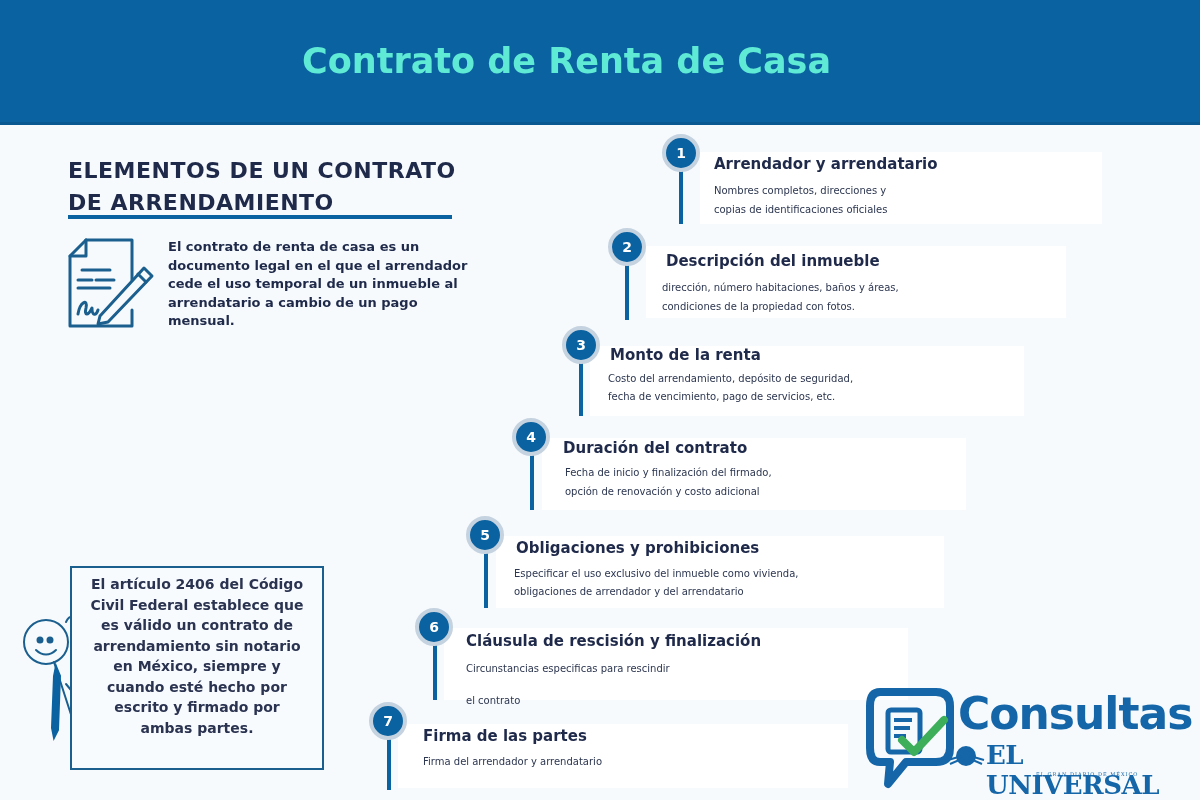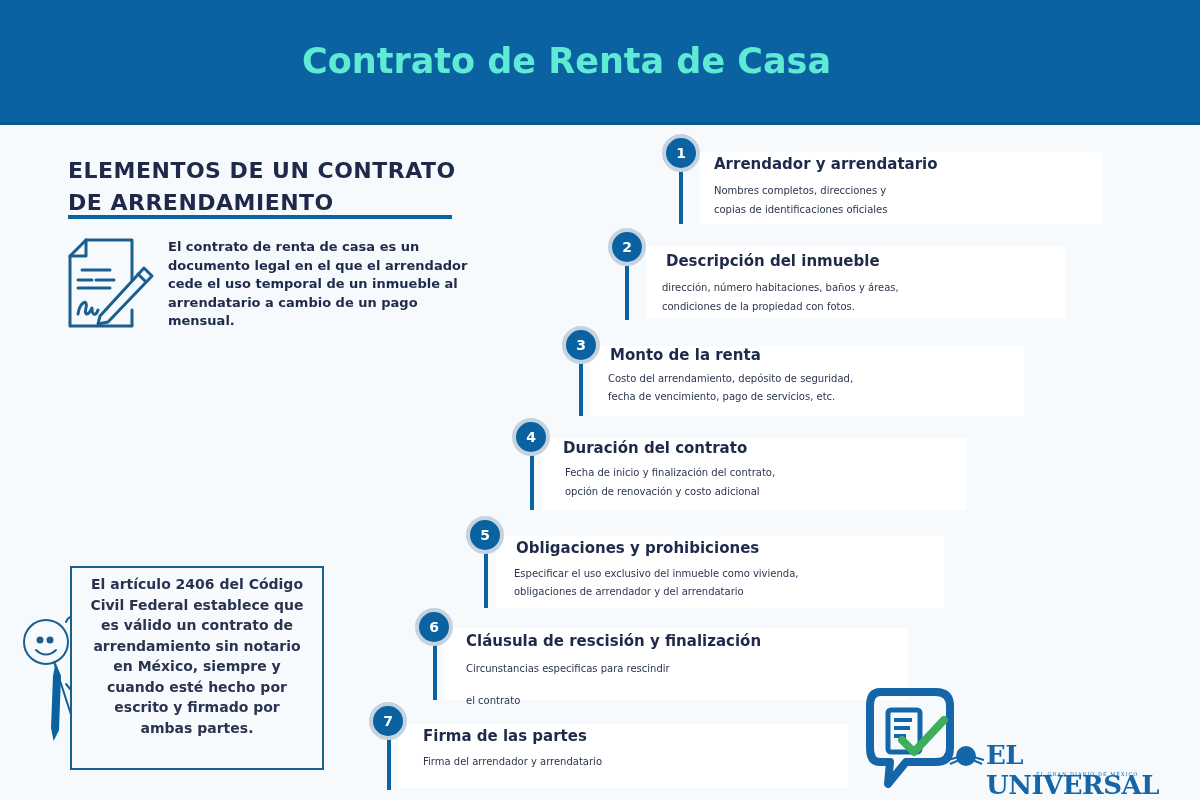--- a/index.html
+++ b/index.html
@@ -85,21 +85,21 @@
   <div class="t" style="left:48px;top:20px;">Monto de la renta</div>
   <div class="d" style="left:46px;top:43px;">Costo del arrendamiento, depósito de seguridad,</div>
   <div class="d" style="left:46px;top:61px;">fecha de vencimiento, pago de servicios, etc.</div>
 </div>
 
 <div class="step" style="left:512px;top:418px;">
   <div class="card" style="left:30px;top:20px;width:424px;height:72px;"></div>
   <div class="stem" style="left:18px;top:36px;height:56px;"></div>
   <div class="badge" style="left:0px;top:0px;">4</div>
   <div class="t" style="left:51px;top:21px;">Duración del contrato</div>
-  <div class="d" style="left:53px;top:45px;">Fecha de inicio y finalización del contrato,</div>
+  <div class="d" style="left:53px;top:45px;">Fecha de inicio y finalización del firmado,</div>
   <div class="d" style="left:53px;top:64px;">opción de renovación y costo adicional</div>
 </div>
 
 <div class="step" style="left:466px;top:516px;">
   <div class="card" style="left:30px;top:20px;width:448px;height:72px;"></div>
   <div class="stem" style="left:18px;top:36px;height:56px;"></div>
   <div class="badge" style="left:0px;top:0px;">5</div>
   <div class="t" style="left:50px;top:23px;">Obligaciones y prohibiciones</div>
   <div class="d" style="left:48px;top:48px;">Especificar el uso exclusivo del inmueble como vivienda,</div>
   <div class="d" style="left:48px;top:66px;">obligaciones de arrendador y del arrendatario</div>
@@ -122,19 +122,20 @@
   <div class="d" style="left:55px;top:50px;">Firma del arrendador y arrendatario</div>
 </div>
 
 <div class="logo">
   <svg viewBox="0 0 90 104" width="90" height="104" style="position:absolute;left:0;top:0;" fill="none">
     <path d="M14 4 H70 Q84 4 84 18 V60 Q84 74 70 74 H40 L22 96 L24 74 H14 Q4 74 4 60 V18 Q4 4 14 4 Z" stroke="#1566a8" stroke-width="8" stroke-linejoin="round"></path>
     <rect x="22" y="22" width="32" height="42" rx="3" stroke="#1566a8" stroke-width="5"></rect>
     <path d="M28 32 H46 M28 40 H44 M28 48 H40" stroke="#1566a8" stroke-width="4"></path>
     <path d="M36 52 L48 64 L78 32" stroke="#3dae5a" stroke-width="8" stroke-linecap="round" stroke-linejoin="round"></path>
   </svg>
+  <div class="word">Consultas</div>
   <svg viewBox="0 0 40 30" width="40" height="30" style="position:absolute;left:80px;top:54px;">
     <circle cx="20" cy="14" r="10" fill="#1566a8"></circle>
     <path d="M2 18 L16 14 M38 18 L24 14 M4 22 L18 16 M36 22 L22 16" stroke="#1566a8" stroke-width="2"></path>
   </svg>
   <div class="eu">EL UNIVERSAL</div>
   <div class="tag">EL GRAN DIARIO DE MÉXICO</div>
 </div>
 
 </body></html>

